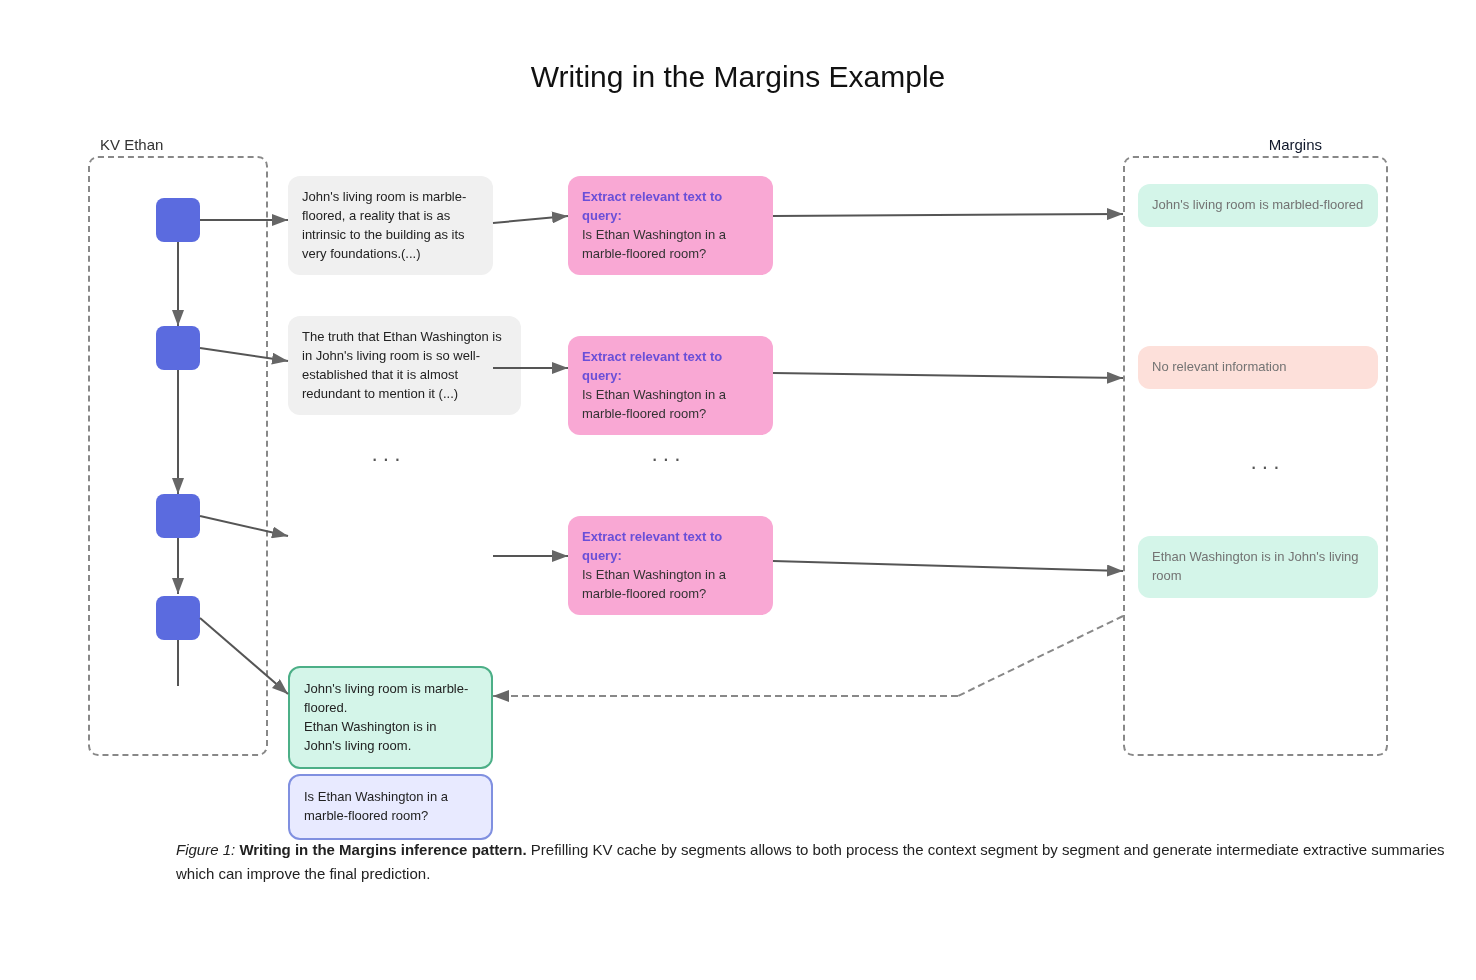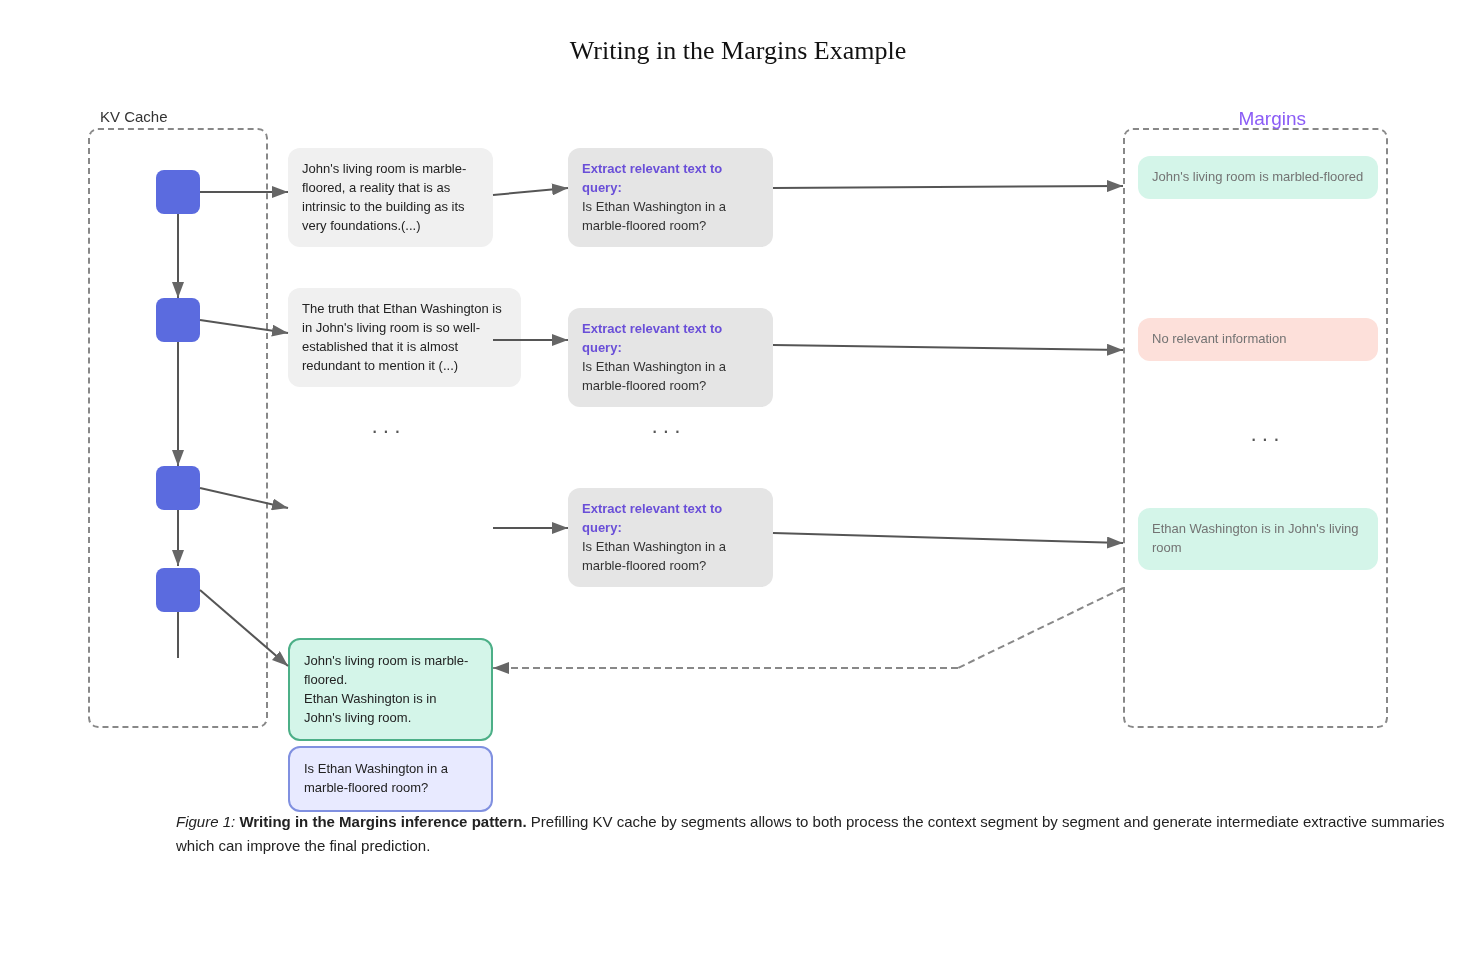--- a/index.html
+++ b/index.html
@@ -7,26 +7,26 @@
       background: #ffffff;
       font-family: 'Georgia', serif;
       width: 1476px;
       min-height: 980px;
       position: relative;
       overflow: hidden;
     }
 
     .page-title {
       text-align: center;
-      font-size: 26px;
+      font-size: 30px;
       font-weight: 500;
       color: #111;
-      padding-top: 36px;
+      padding-top: 60px;
       padding-bottom: 32px;
-      font-family: Liberation Serif, serif;
+      font-family: Liberation Sans, sans-serif;
     }
 
     .diagram-container {
       position: relative;
       width: 1300px;
       margin: 0 auto;
       height: 720px;
     }
 
     
@@ -53,24 +53,24 @@
       position: absolute;
       right: 0;
       top: 30px;
       width: 265px;
       height: 600px;
       border: 2.5px dashed #888;
       border-radius: 10px;
     }
     .margins-label {
       position: absolute;
-      right: 80px;
+      right: 64px;
       top: -22px;
-      font-size: 19px;
-      color: #8b5cf6;
+      font-size: 15px;
+      color: #0f172a;
       font-family: Arial, sans-serif;
     }
 
     
     .blue-square {
       position: absolute;
       width: 44px;
       height: 44px;
       background: #5b6bdf;
       border-radius: 8px;
@@ -124,21 +124,21 @@
       line-height: 1.45;
       font-family: Arial, sans-serif;
       left: 200px;
       top: 648px;
       width: 205px;
     }
 
     
     .extract-box {
       position: absolute;
-      background: #e5e5e5;
+      background: #f9a8d4;
       border-radius: 12px;
       padding: 12px 14px;
       font-size: 13px;
       line-height: 1.45;
       font-family: Arial, sans-serif;
       width: 205px;
     }
     .extract-box .extract-label {
       color: #6a4fd8;
       font-weight: bold;
@@ -210,21 +210,21 @@
     }
   </style>
 </head>
 <body>
 
 <h1 class="page-title">Writing in the Margins Example</h1>
 
 <div class="diagram-container">
 
   <div class="kv-cache-region">
-    <span class="kv-cache-label">KV Cache</span>
+    <span class="kv-cache-label">KV Ethan</span>
   </div>
 
   <div class="margins-region">
     <span class="margins-label">Margins</span>
   </div>
 
   <div class="blue-square sq1"></div>
   <div class="blue-square sq2"></div>
   <div class="blue-square sq3"></div>
   <div class="blue-square sq4"></div>

